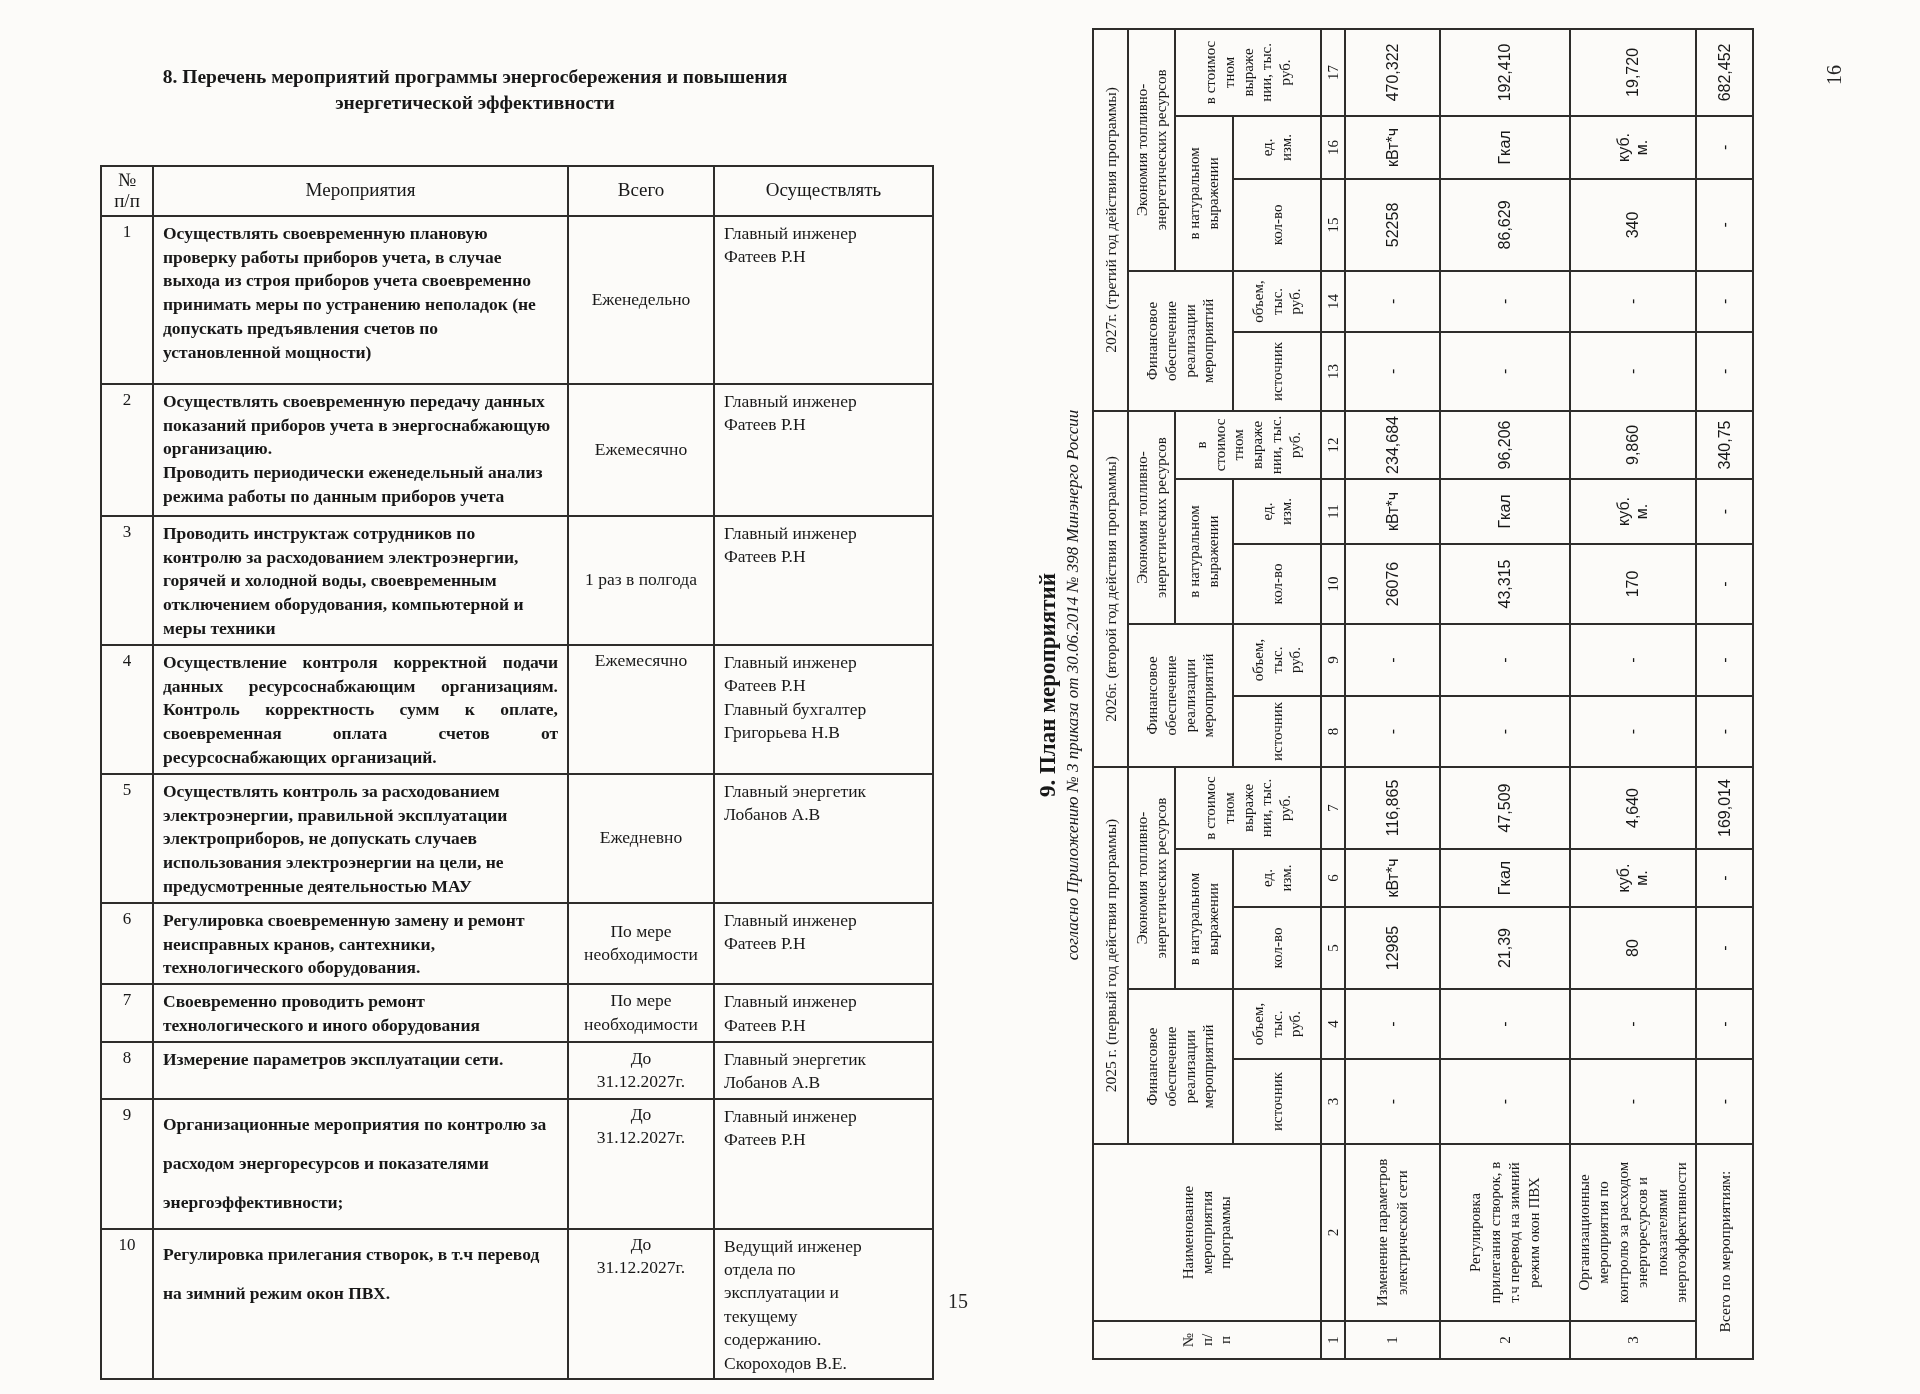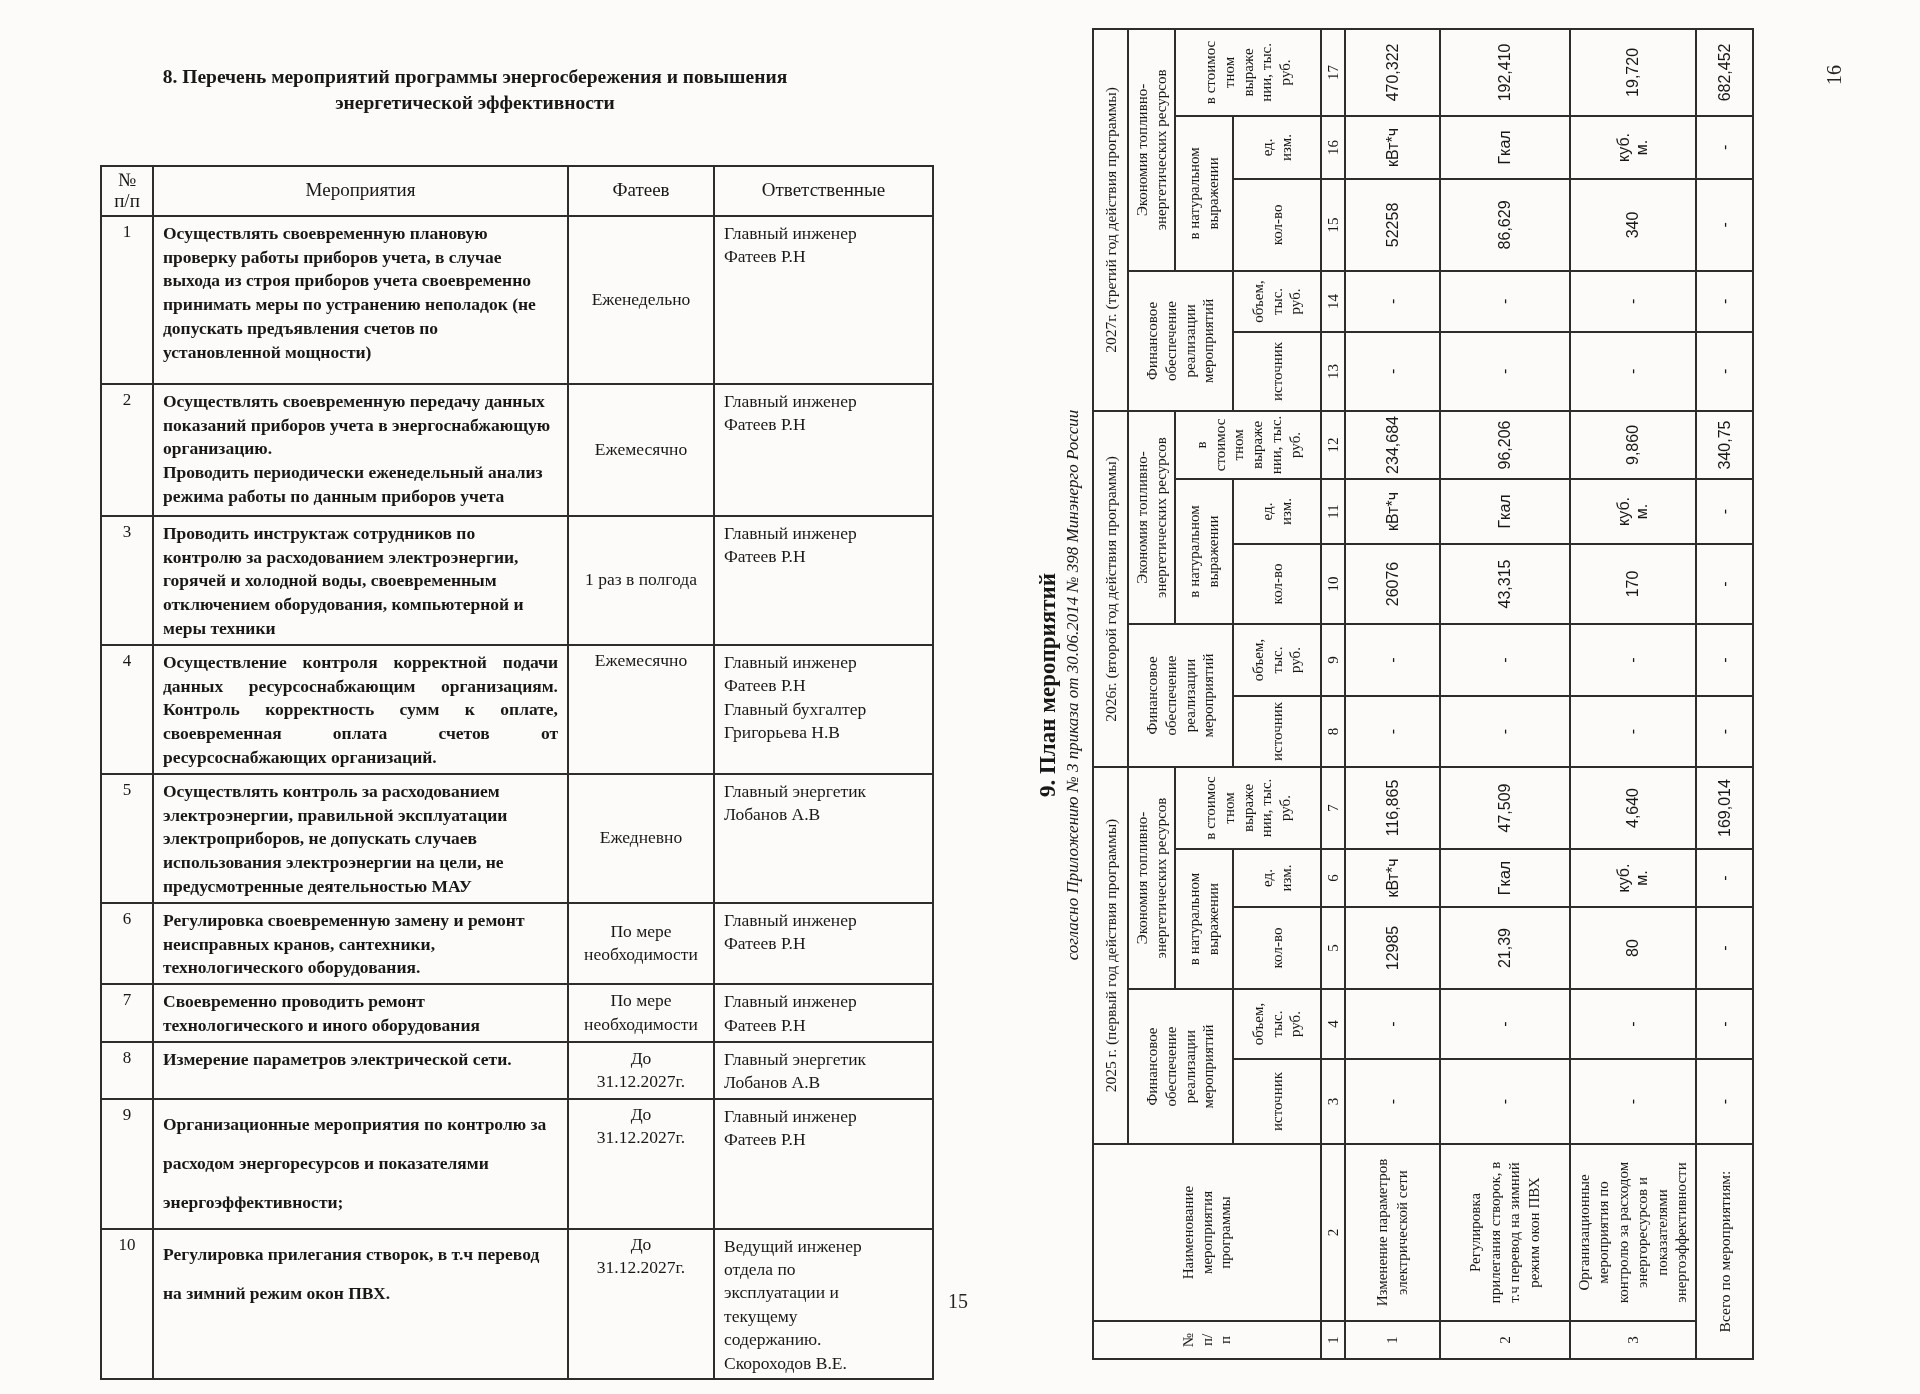--- a/index.html
+++ b/index.html
@@ -77,22 +77,22 @@
         <col style="width:52px">
           <col style="width:415px">
           <col style="width:146px">
           <col style="width:219px">
       </colgroup>
       <thead>
         <tr>
           <th>№
 п/п</th>
           <th>Мероприятия</th>
-          <th>Фатеев</th>
-          <th>Ответственные</th>
+          <th>Всего</th>
+          <th>Осуществлять</th>
         </tr>
       </thead>
       <tbody>
         <tr style="height:168px">
           <td class="c-num">1</td>
           <td class="c-act">Осуществлять своевременную плановую проверку работы приборов учета, в случае выхода из строя приборов учета своевременно принимать меры по устранению неполадок (не допускать предъявления счетов по установленной мощности)</td>
           <td class="c-term">Еженедельно</td>
           <td class="c-resp">Главный инженер
 Фатеев Р.Н</td>
         </tr>
@@ -138,21 +138,21 @@
         <tr style="height:46px">
           <td class="c-num">7</td>
           <td class="c-act">Своевременно проводить ремонт технологического и иного оборудования</td>
           <td class="c-term">По мере
 необходимости</td>
           <td class="c-resp">Главный инженер
 Фатеев Р.Н</td>
         </tr>
         <tr style="height:46px">
           <td class="c-num">8</td>
-          <td class="c-act">Измерение параметров электрической сети.</td>
+          <td class="c-act">Измерение параметров эксплуатации сети.</td>
           <td class="c-term">До
 31.12.2027г.</td>
           <td class="c-resp">Главный энергетик
 Лобанов А.В</td>
         </tr>
         <tr style="height:130px">
           <td class="c-num">9</td>
           <td class="c-act dbl">Организационные мероприятия по контролю за расходом энергоресурсов и показателями энергоэффективности;</td>
           <td class="c-term top">До
 31.12.2027г.</td>

